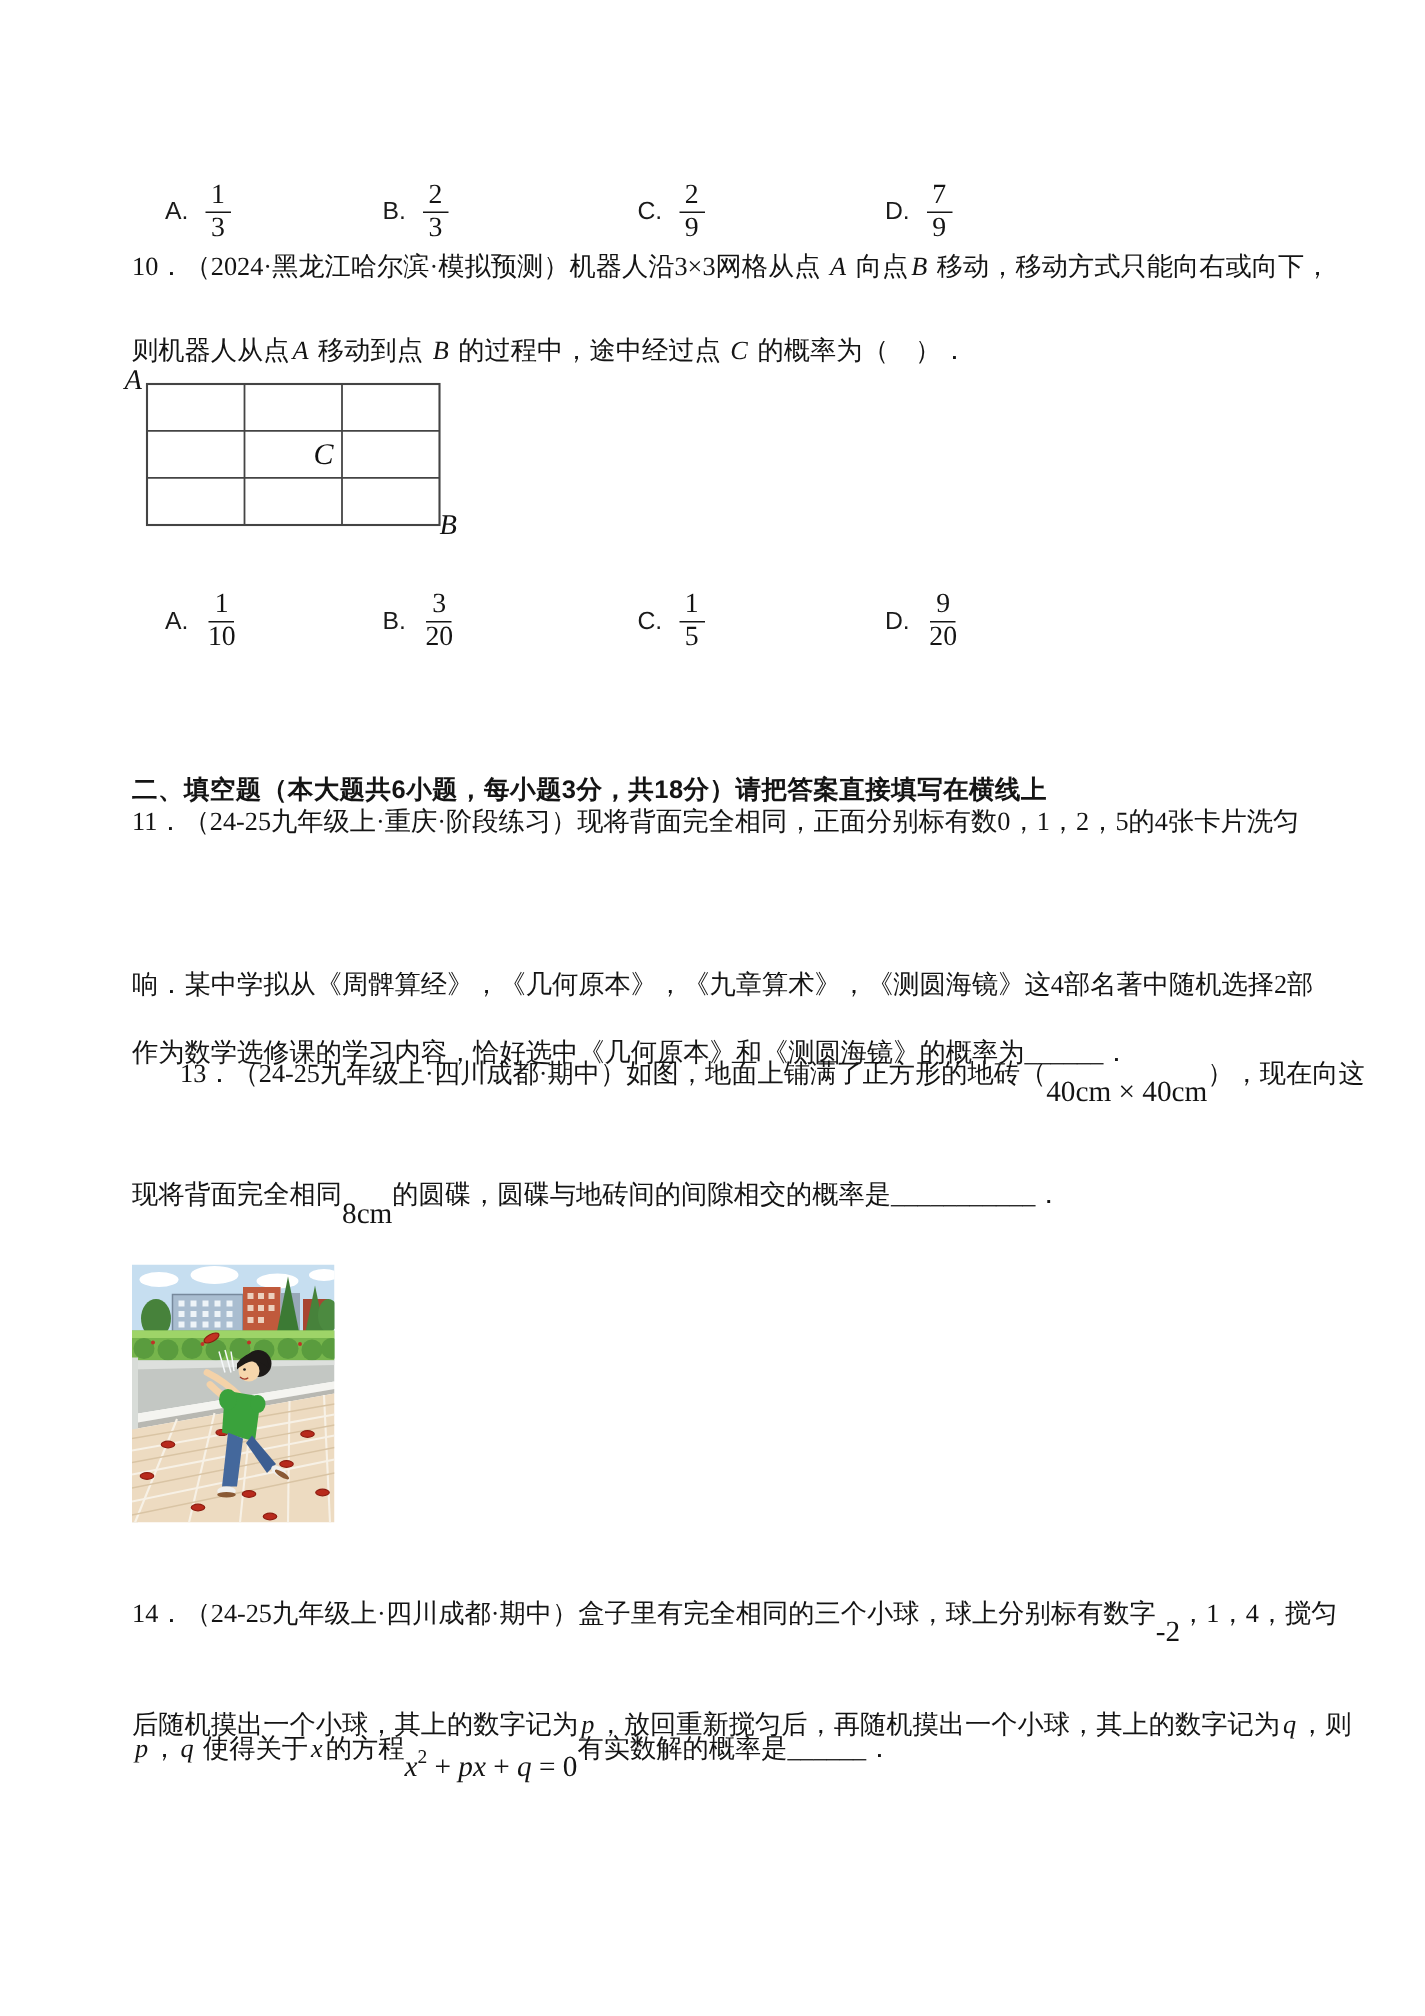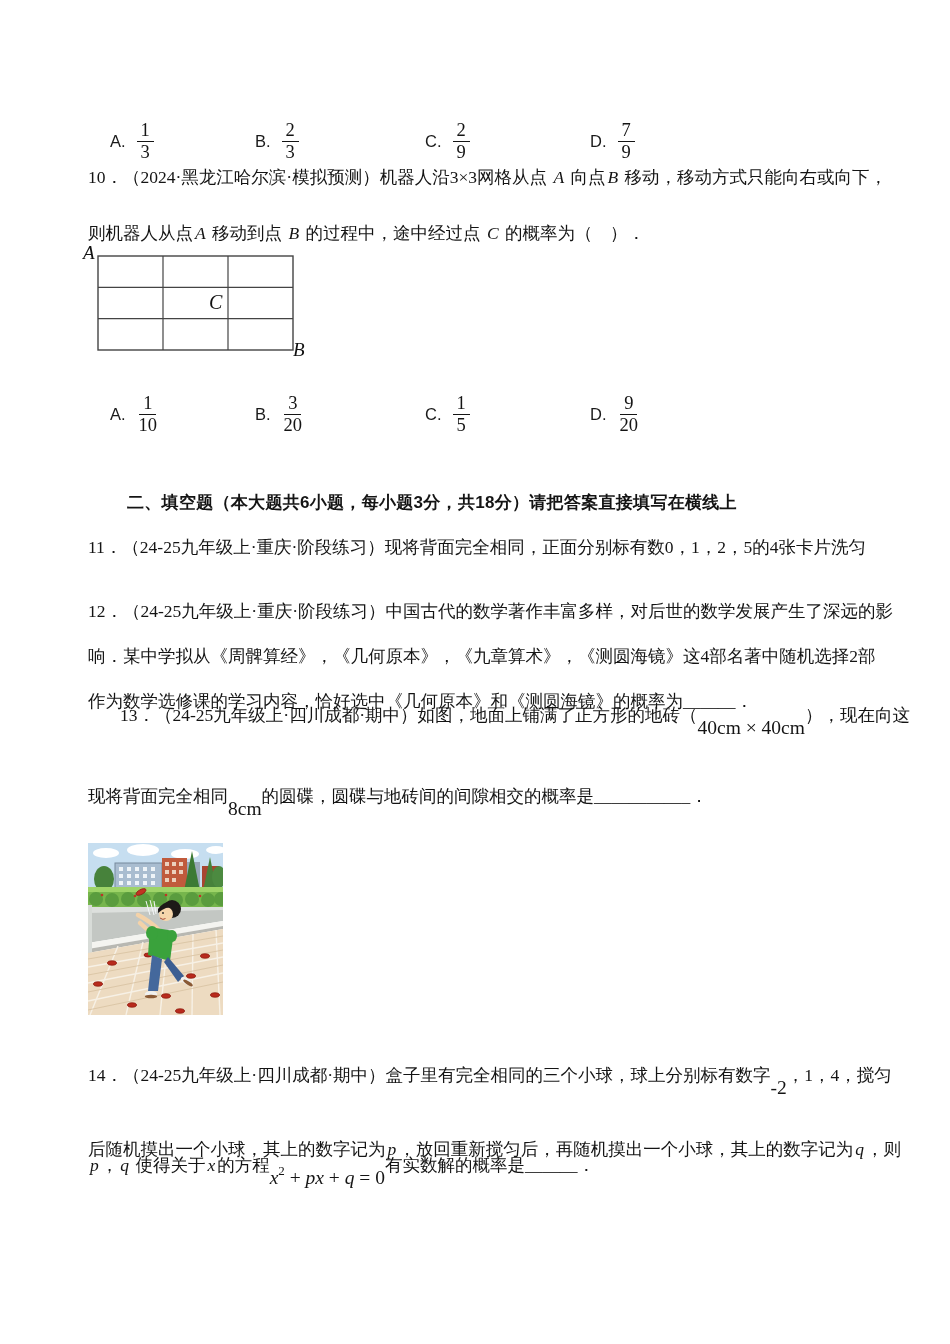--- a/index.html
+++ b/index.html
@@ -96,25 +96,24 @@
     </div>
     <div class="opt" style="left:590px;">
       <span class="opt-letter">D.</span>
       <span class="frac">
           <span class="num">9</span>
           <span class="den">20</span>
         </span>
     </div>
   </div>
 
-  <div class="tline heading" style="top:490px;margin-left:39px;">二、填空题（本大题共6小题，每小题3分，共18分）请把答案直接填写在横线上</div>
+  <div class="tline heading" style="top:514px;">二、填空题（本大题共6小题，每小题3分，共18分）请把答案直接填写在横线上</div>
 
   <div class="tline" style="top:534px;"><span class="sg-n">11．（24-25九年级上·重庆·阶段练习）现将背面完全相同，正面分别标有数0，1，2，5的4张卡片洗匀</span></div>
 
-  <div class="tline" style="top:598px;"><span class="sg-n">12．（24-25九年级上·重庆·阶段练习）中国古代的数学著作丰富多样，对后世的数学发展产生了深远的影</span></div>
   <div class="tline" style="top:643px;"><span class="sg-n">响．某中学拟从《周髀算经》，《几何原本》，《九章算术》，《测圆海镜》这4部名著中随机选择2部</span></div>
   <div class="tline" style="top:688px;"><span class="sg-n">作为数学选修课的学习内容，恰好选中《几何原本》和《测圆海镜》的概率为______．</span></div>
 
   <div class="tline" style="top:702px;margin-left:32px;"><span class="sg-n">13．（24-25九年级上·四川成都·期中）如图，地面上铺满了正方形的地砖（</span><span class="sg-d">40cm × 40cm</span><span class="sg-n">），现在向这</span></div>
   <div class="tline" style="top:783px;"><span class="sg-n">现将背面完全相同</span><span class="sg-d">8cm</span><span class="sg-n">的圆碟，圆碟与地砖间的间隙相交的概率是___________．</span></div>
 
   <svg style="position:absolute;left:88px;top:843px;" width="135" height="172" viewBox="0 0 135 172">
     <g>
       <rect width="135" height="64" fill="#c6def0"></rect>
       <ellipse cx="18" cy="10" rx="13" ry="5" fill="#ffffff"></ellipse>

